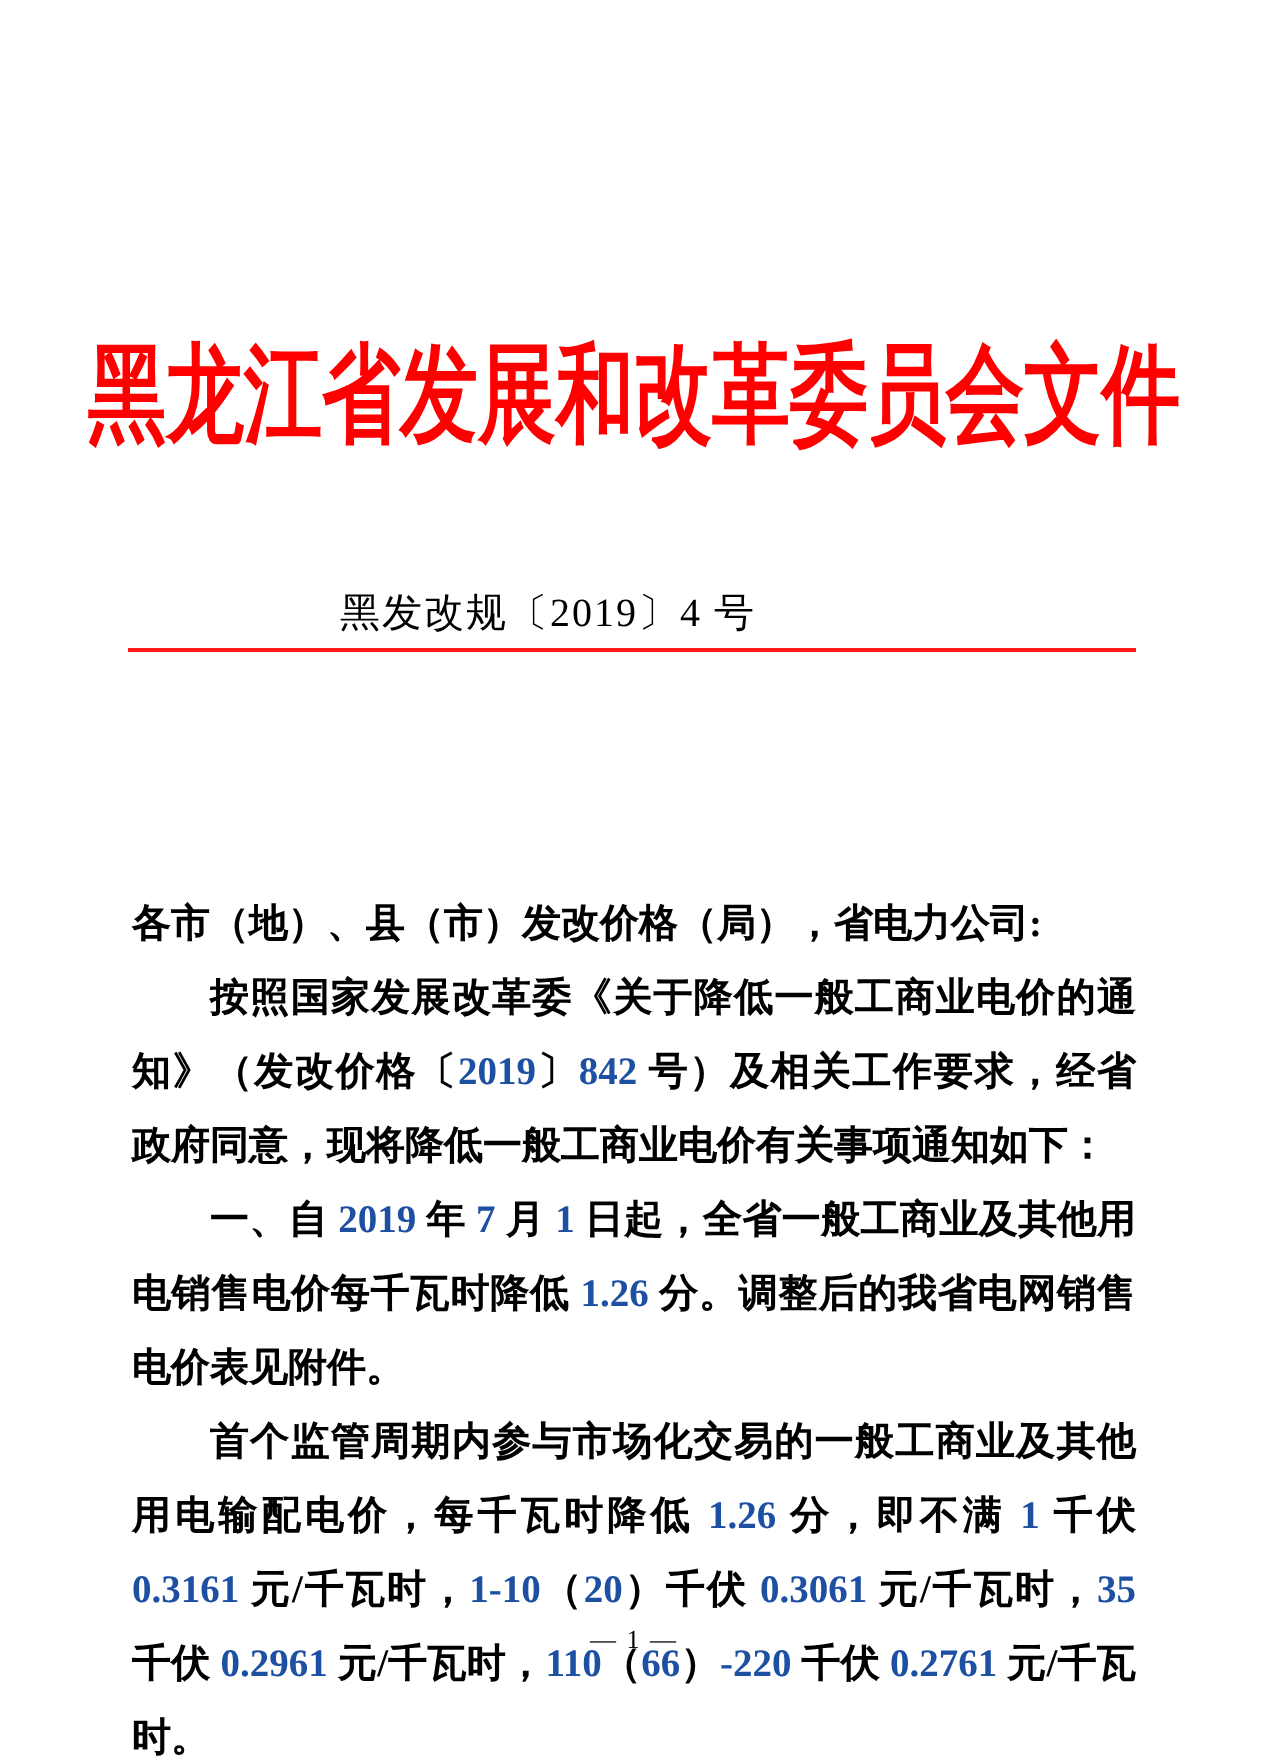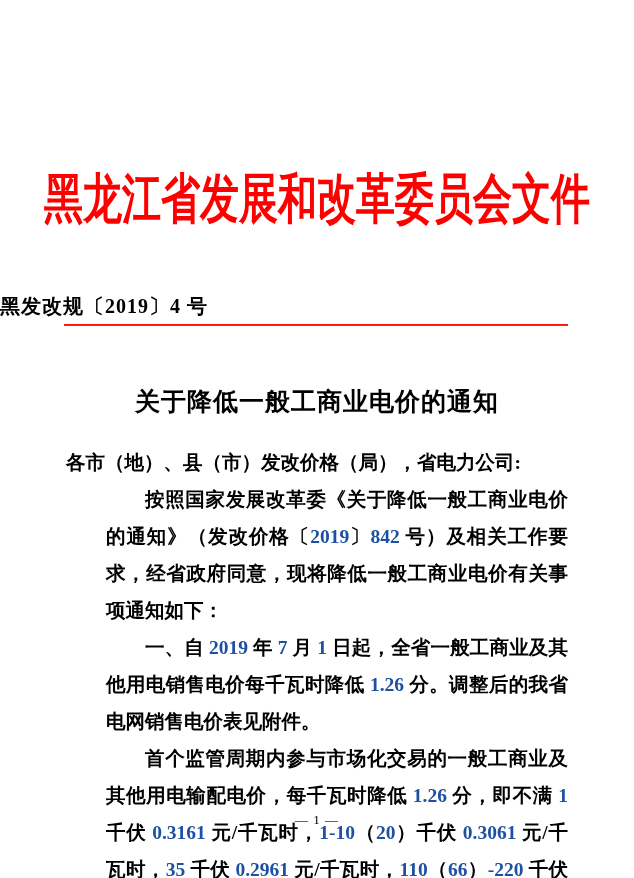--- a/index.html
+++ b/index.html
@@ -31,23 +31,23 @@
     font-weight: bold;
     color: var(--red-masthead);
     transform: scaleY(1.38);
     transform-origin: 50% 50%;
     white-space: nowrap;
     letter-spacing: 0px;
   }
   .doc-number {
     position: absolute;
     top: 293px; left: 0; width: 548px;
-    text-align: left;
+    text-align: center;
     font-size: 20px;
-    font-weight: bold;
+    font-weight: normal;
     letter-spacing: 1px;
   }
   .red-line {
     position: absolute;
     top: 324px; left: 64px; width: 504px; height: 2px;
     background: var(--red-line);
   }
   .doc-title {
     position: absolute;
     top: 385px; left: 0; width: 634px;
@@ -58,42 +58,41 @@
   }
   .body-text {
     position: absolute;
     top: 444px; left: 66px; width: 502px;
     font-size: 19.5px;
     line-height: 37px;
     font-weight: bold;
     text-align: justify;
   }
   .para { text-align: justify; }
-  .para.indent { text-indent: 2em; margin-left: 40px; }
+  .para.indent { text-indent: 2em; }
   .num { color: var(--blue-num); }
   .footer {
     position: absolute;
     top: 812px; left: 0; width: 634px;
     text-align: center;
     font-size: 13px;
     font-weight: normal;
     letter-spacing: 1px;
   }
 </style>
 </head>
 <body>
 
 <div class="page">
   <div class="masthead">黑龙江省发展和改革委员会文件</div>
 
   <div class="doc-number">黑发改规〔2019〕4 号</div>
 
   <div class="red-line"></div>
 
-  <div class="doc-title">关于降低一般工商业电价的通知</div>
 
   <div class="body-text" id="body-paragraphs">
       <div class="para"><span>各市（地）、县（市）发改价格（局），省电力公司:</span></div>
       <div class="para indent"><span>按照国家发展改革委《关于降低一般工商业电价的通知》（发改价格〔</span><span class="num">2019</span><span>〕</span><span class="num">842</span><span> 号）及相关工作要求，经省政府同意，现将降低一般工商业电价有关事项通知如下：</span></div>
       <div class="para indent"><span>一、自 </span><span class="num">2019</span><span> 年 </span><span class="num">7</span><span> 月 </span><span class="num">1</span><span> 日起，全省一般工商业及其他用电销售电价每千瓦时降低 </span><span class="num">1.26</span><span> 分。调整后的我省电网销售电价表见附件。</span></div>
       <div class="para indent"><span>首个监管周期内参与市场化交易的一般工商业及其他用电输配电价，每千瓦时降低 </span><span class="num">1.26</span><span> 分，即不满 </span><span class="num">1</span><span> 千伏 </span><span class="num">0.3161</span><span> 元/千瓦时，</span><span class="num">1-10</span><span>（</span><span class="num">20</span><span>）千伏 </span><span class="num">0.3061</span><span> 元/千瓦时，</span><span class="num">35</span><span> 千伏 </span><span class="num">0.2961</span><span> 元/千瓦时，</span><span class="num">110</span><span>（</span><span class="num">66</span><span>）</span><span class="num">-220</span><span> 千伏 </span><span class="num">0.2761</span><span> 元/千瓦时。</span></div>
     </div>
 
   <div class="footer">— 1 —</div>
 </div>

